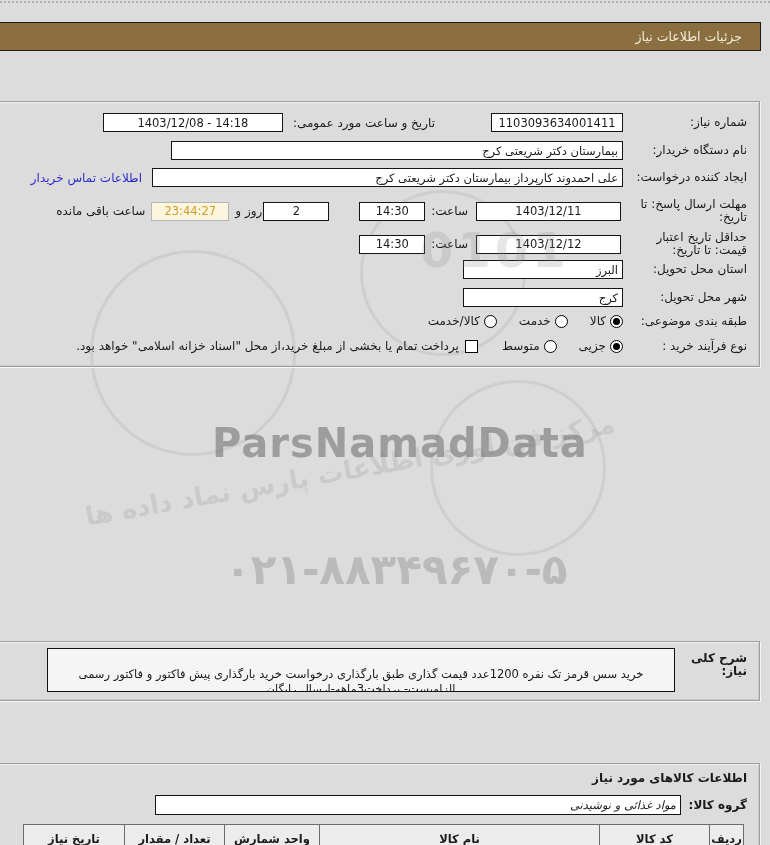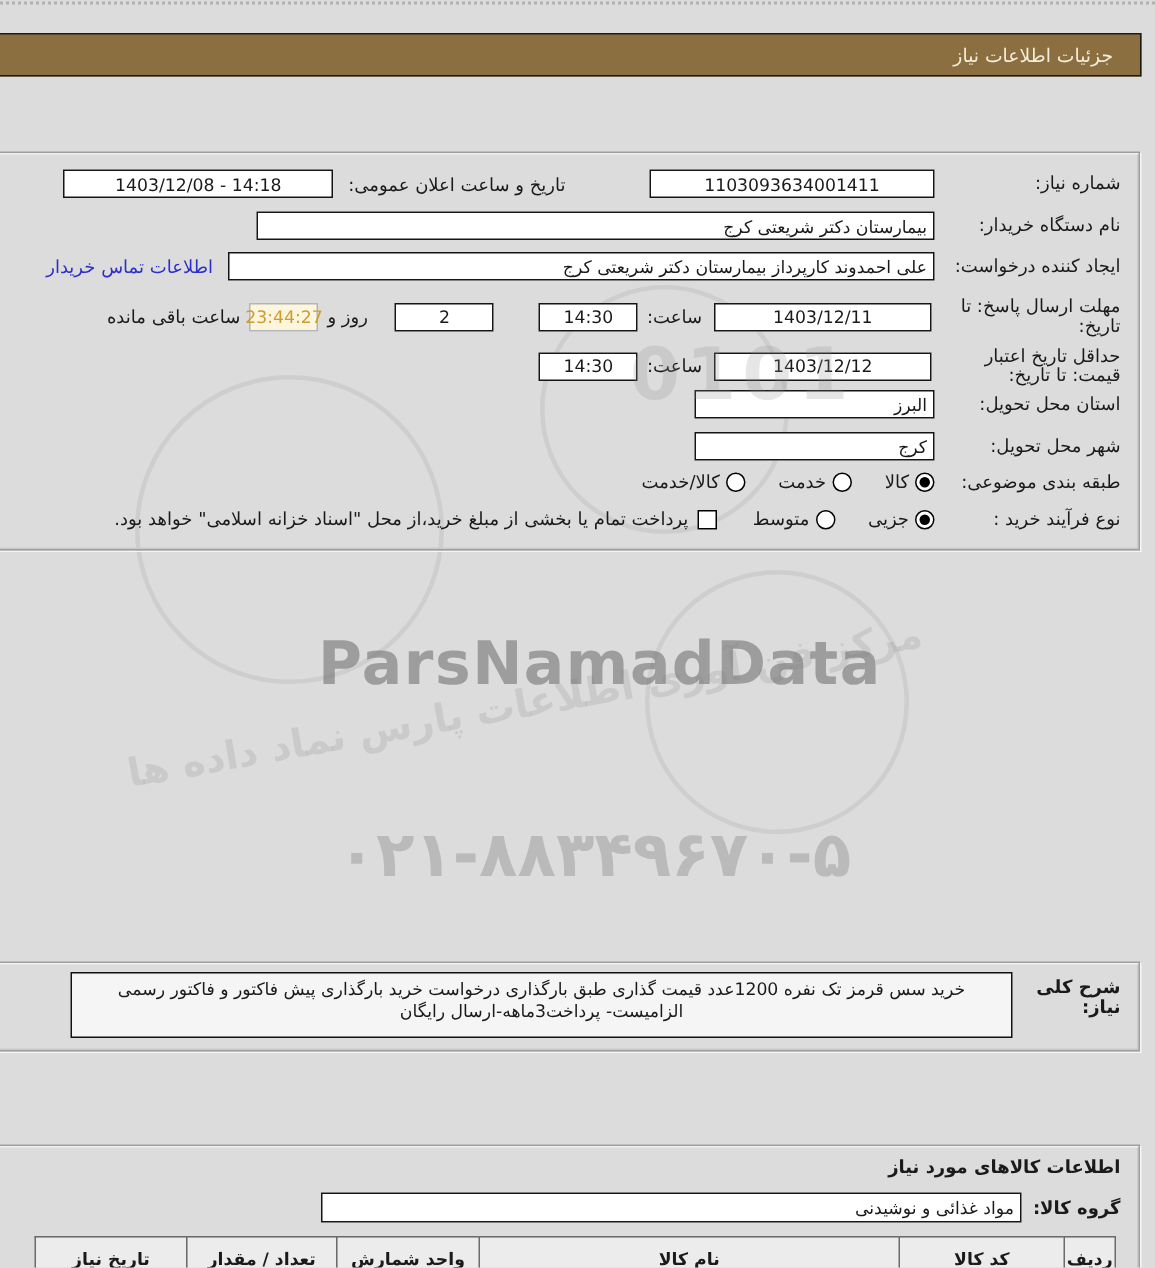--- a/index.html
+++ b/index.html
@@ -42,21 +42,21 @@
   .link{color:#2d2dcc;cursor:pointer;}
   .radio{width:13px;height:13px;border-radius:50%;border:1px solid #000;background:#fff;
     display:inline-block;position:relative;margin-left:4px;flex:0 0 auto;box-sizing:border-box;}
   .radio.on::after{content:'';position:absolute;top:2px;left:2px;right:2px;bottom:2px;border-radius:50%;background:#000;}
   .chk{width:13px;height:13px;border:1px solid #000;background:#fff;margin-left:6px;flex:0 0 auto;box-sizing:border-box;}
   .optlbl{margin-left:22px;flex:0 0 auto;}
   .bold{font-weight:bold;}
   .textbox{
     border:1px solid #111;background:rgba(255,255,255,0.72);
     text-align:center;font-size:11.5px;line-height:15px;
-    padding:3px 6px;box-sizing:border-box;overflow:hidden;
+    padding:18px 6px;box-sizing:border-box;overflow:hidden;
   }
   table.items{border-collapse:collapse;table-layout:fixed;width:720px;font-size:11.5px;}
   table.items th,table.items td{border:1px solid #6b6b6b;text-align:center;overflow:hidden;white-space:nowrap;}
   table.items th{background:#ececec;font-weight:bold;height:25px;}
   table.items{border:1px solid #3a3a3a;}
   
   .wm{position:absolute;pointer-events:none;z-index:6;}
   .wm-brand{top:420px;left:212px;font-size:40px;font-weight:bold;color:rgba(105,105,105,0.55);letter-spacing:1px;font-family:"DejaVu Sans",sans-serif;}
   .wm-phone{top:545px;left:225px;font-size:42px;font-weight:bold;color:rgba(135,135,135,0.4);direction:ltr;}
   .wm-digits{top:222px;left:420px;font-size:48px;font-weight:bold;color:rgba(140,140,140,0.22);direction:ltr;letter-spacing:4px;}
@@ -74,44 +74,44 @@
 <div class="dotted-top"></div>
 
 <div class="titlebar content">
   <span>جزئیات اطلاعات نیاز</span>
 </div>
 
 <div class="panel content" id="panel1">
 
   <div class="frow" style="top:11px;">
     <span class="lblcol">شماره نیاز:</span>
-    <div class="inp" style="width:190px;" dir="ltr">1103093634001411</div>
-    <span class="lbl" style="margin-right:56px;">تاریخ و ساعت اعلان عمومی:</span>
+    <div class="inp" style="width:132px;" dir="ltr">1103093634001411</div>
+    <span class="lbl" style="margin-right:56px;">تاریخ و ساعت مورد عمومی:</span>
     <div class="inp" style="width:180px;margin-right:10px;" dir="ltr">1403/12/08 - 14:18</div>
   </div>
 
   <div class="frow" style="top:39px;">
     <span class="lblcol">نام دستگاه خریدار:</span>
     <div class="inp rtlval" style="width:452px;">بیمارستان دکتر شریعتی کرج</div>
   </div>
 
   <div class="frow" style="top:66px;">
     <span class="lblcol">ایجاد کننده درخواست:</span>
     <div class="inp rtlval" style="width:471px;">علی احمدوند کارپرداز بیمارستان دکتر شریعتی کرج</div>
     <span class="lbl link" style="margin-right:10px;">اطلاعات تماس خریدار</span>
   </div>
 
   <div class="frow" style="top:93px;height:32px;">
     <span class="lblcol">مهلت ارسال پاسخ: تا تاریخ:</span>
     <div class="inp" style="width:145px;margin-right:2px;" dir="ltr">1403/12/11</div>
     <span class="lbl" style="margin-right:8px;">ساعت:</span>
     <div class="inp" style="width:66px;margin-right:6px;" dir="ltr">14:30</div>
     <div class="inp" style="width:66px;margin-right:30px;" dir="ltr">2</div>
-    <span class="lbl" style="margin-right:18px;">روز و</span>
-    <div class="countdown" style="width:46px;margin-right:6px;" dir="ltr">23:44:27</div>
+    <span class="lbl" style="margin-right:1px;">روز و</span>
+    <div class="countdown" style="width:78px;margin-right:6px;" dir="ltr">23:44:27</div>
     <span class="lbl" style="margin-right:6px;">ساعت باقی مانده</span>
   </div>
 
   <div class="frow" style="top:126px;height:32px;">
     <span class="lblcol">حداقل تاریخ اعتبار قیمت: تا تاریخ:</span>
     <div class="inp" style="width:145px;margin-right:2px;" dir="ltr">1403/12/12</div>
     <span class="lbl" style="margin-right:8px;">ساعت:</span>
     <div class="inp" style="width:66px;margin-right:6px;" dir="ltr">14:30</div>
   </div>
 
@@ -153,21 +153,21 @@
   </div>
 </div>
 
 <div class="panel content" id="panel3">
   <div class="frow" style="top:7px;">
     <span class="bold">اطلاعات کالاهای مورد نیاز</span>
   </div>
 
   <div class="frow" style="top:31px;">
     <span class="lblcol bold" style="width:66px;">گروه کالا:</span>
-    <div class="inp rtlval" style="width:467px;height:20px;">مواد غذائی و نوشیدنی</div>
+    <div class="inp rtlval" style="width:526px;height:20px;font-style:italic;">مواد غذائی و نوشیدنی</div>
   </div>
 
   <div style="position:absolute;top:60px;right:15px;">
     <table class="items">
       <colgroup>
         <col style="width:34px;">
           <col style="width:110px;">
           <col style="width:280px;">
         <col style="width:95px;">
           <col style="width:100px;">

